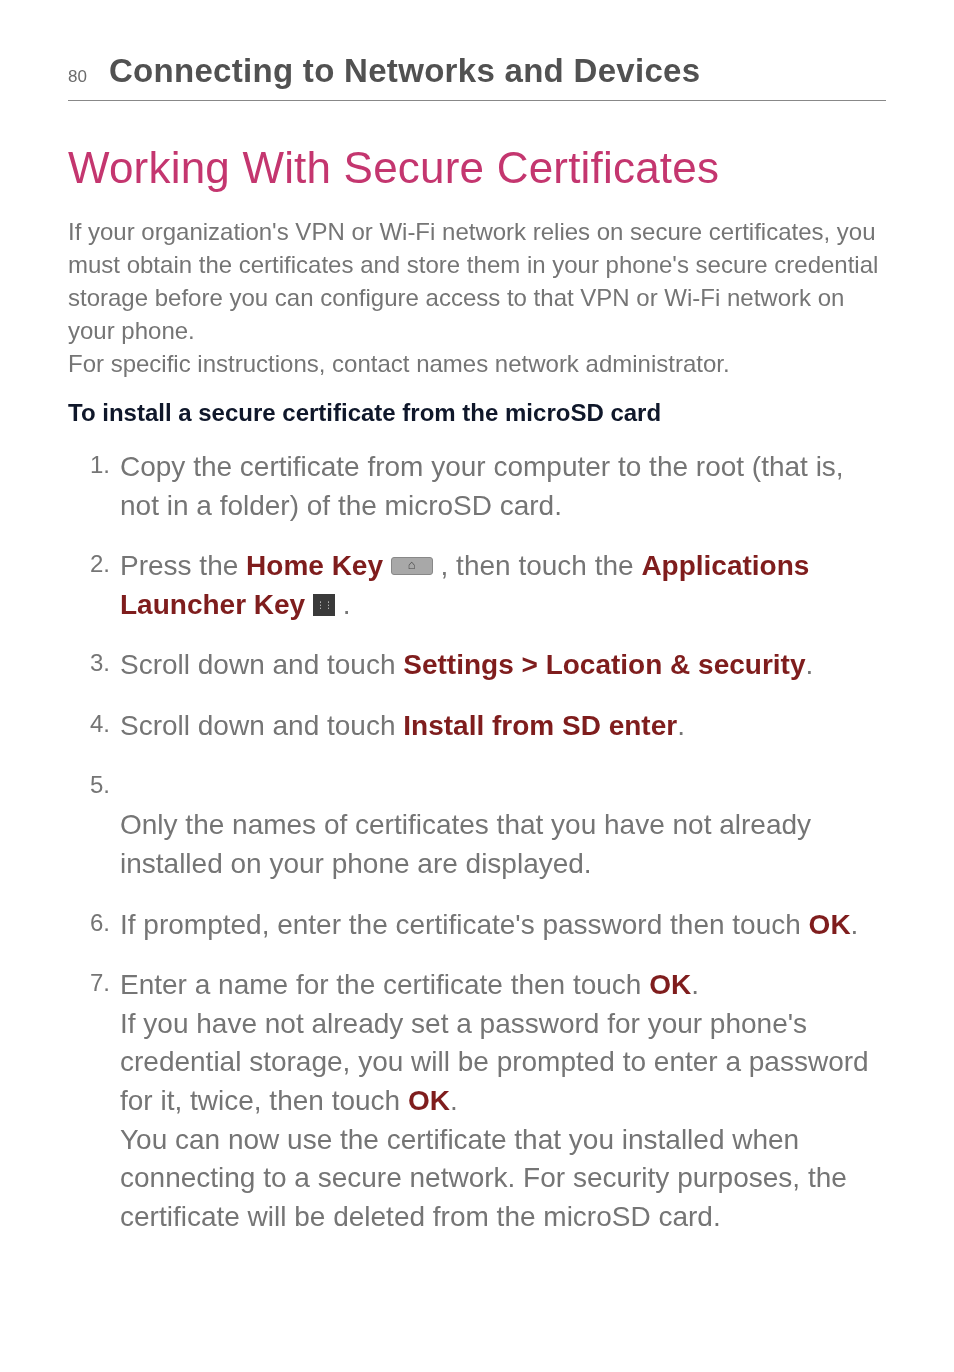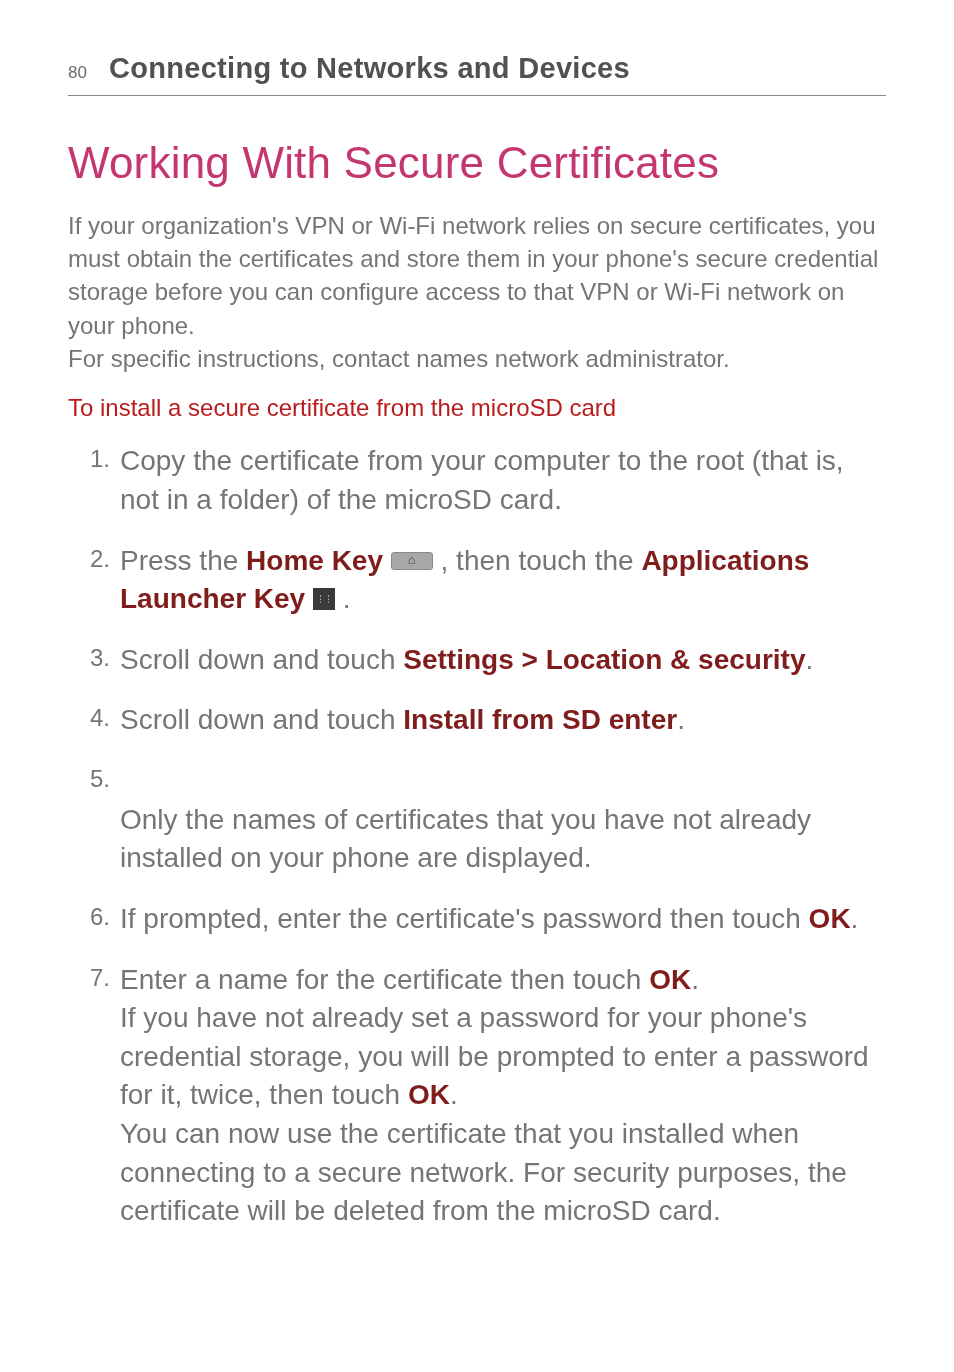--- a/index.html
+++ b/index.html
@@ -18,42 +18,42 @@
       gap: 22px;
       border-bottom: 1.5px solid #888;
       padding-bottom: 6px;
       margin-bottom: 36px;
     }
     .page-num {
       font-size: 17px;
       color: #6b6b6b;
     }
     .section-title {
-      font-size: 29px;
+      font-size: 33px;
       font-weight: 600;
       color: #515151;
       letter-spacing: 0.3px;
     }
     .main-title {
       font-size: 44px;
       color: #c4366f;
       font-weight: 400;
       margin-bottom: 16px;
       letter-spacing: 0.2px;
     }
     .body-text {
       font-size: 24px;
       color: #757575;
       line-height: 1.38;
       margin-bottom: 16px;
     }
     .sub-heading {
       font-size: 24px;
-      color: #b91c1c;
-      font-weight: 400;
+      color: #0f172a;
+      font-weight: 700;
       margin-bottom: 18px;
     }
     ol {
       list-style: none;
       padding-left: 50px;
       counter-reset: step;
     }
     li {
       counter-increment: step;
       position: relative;

